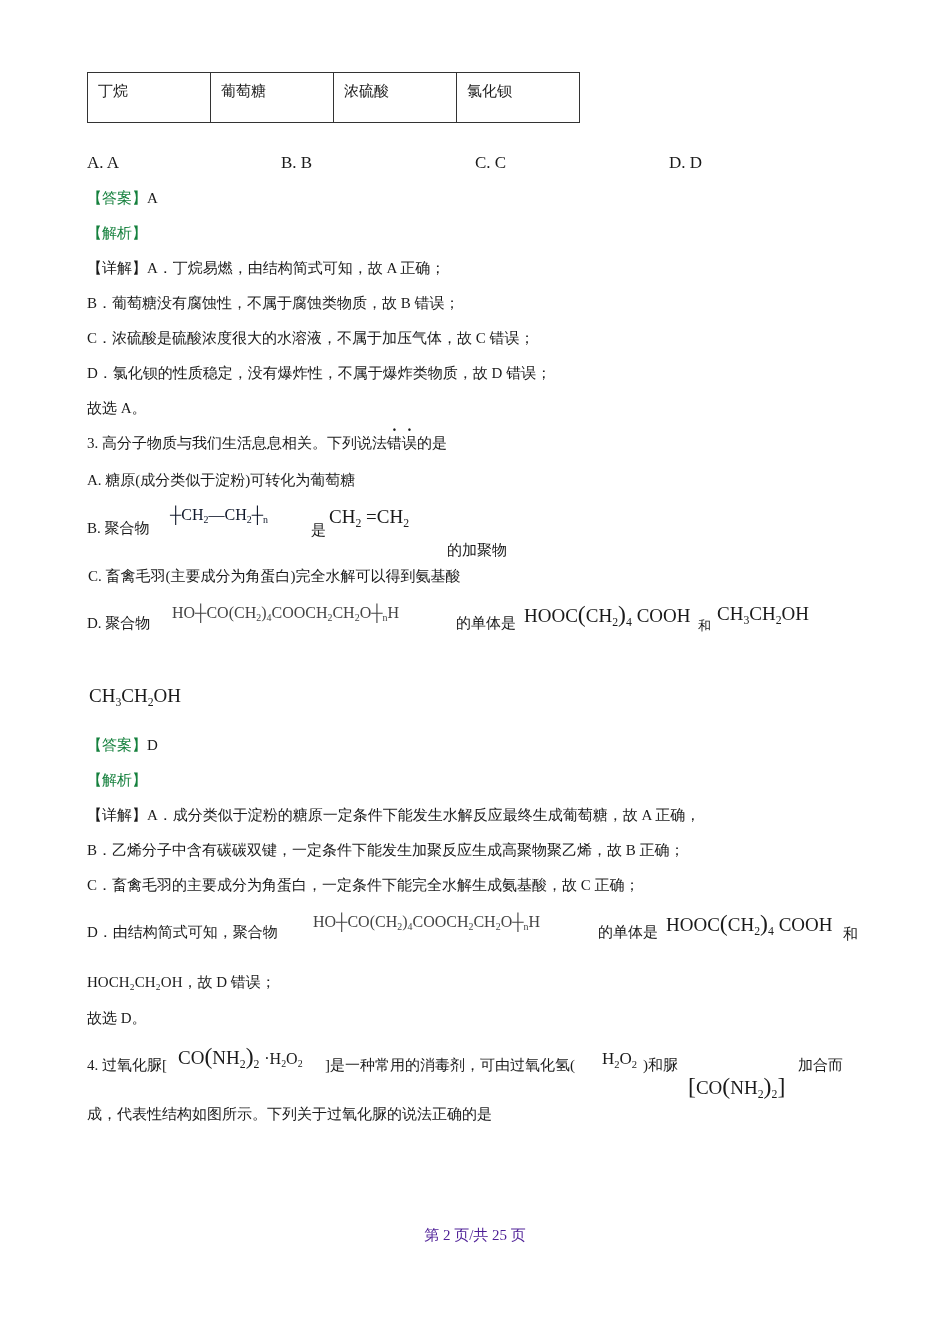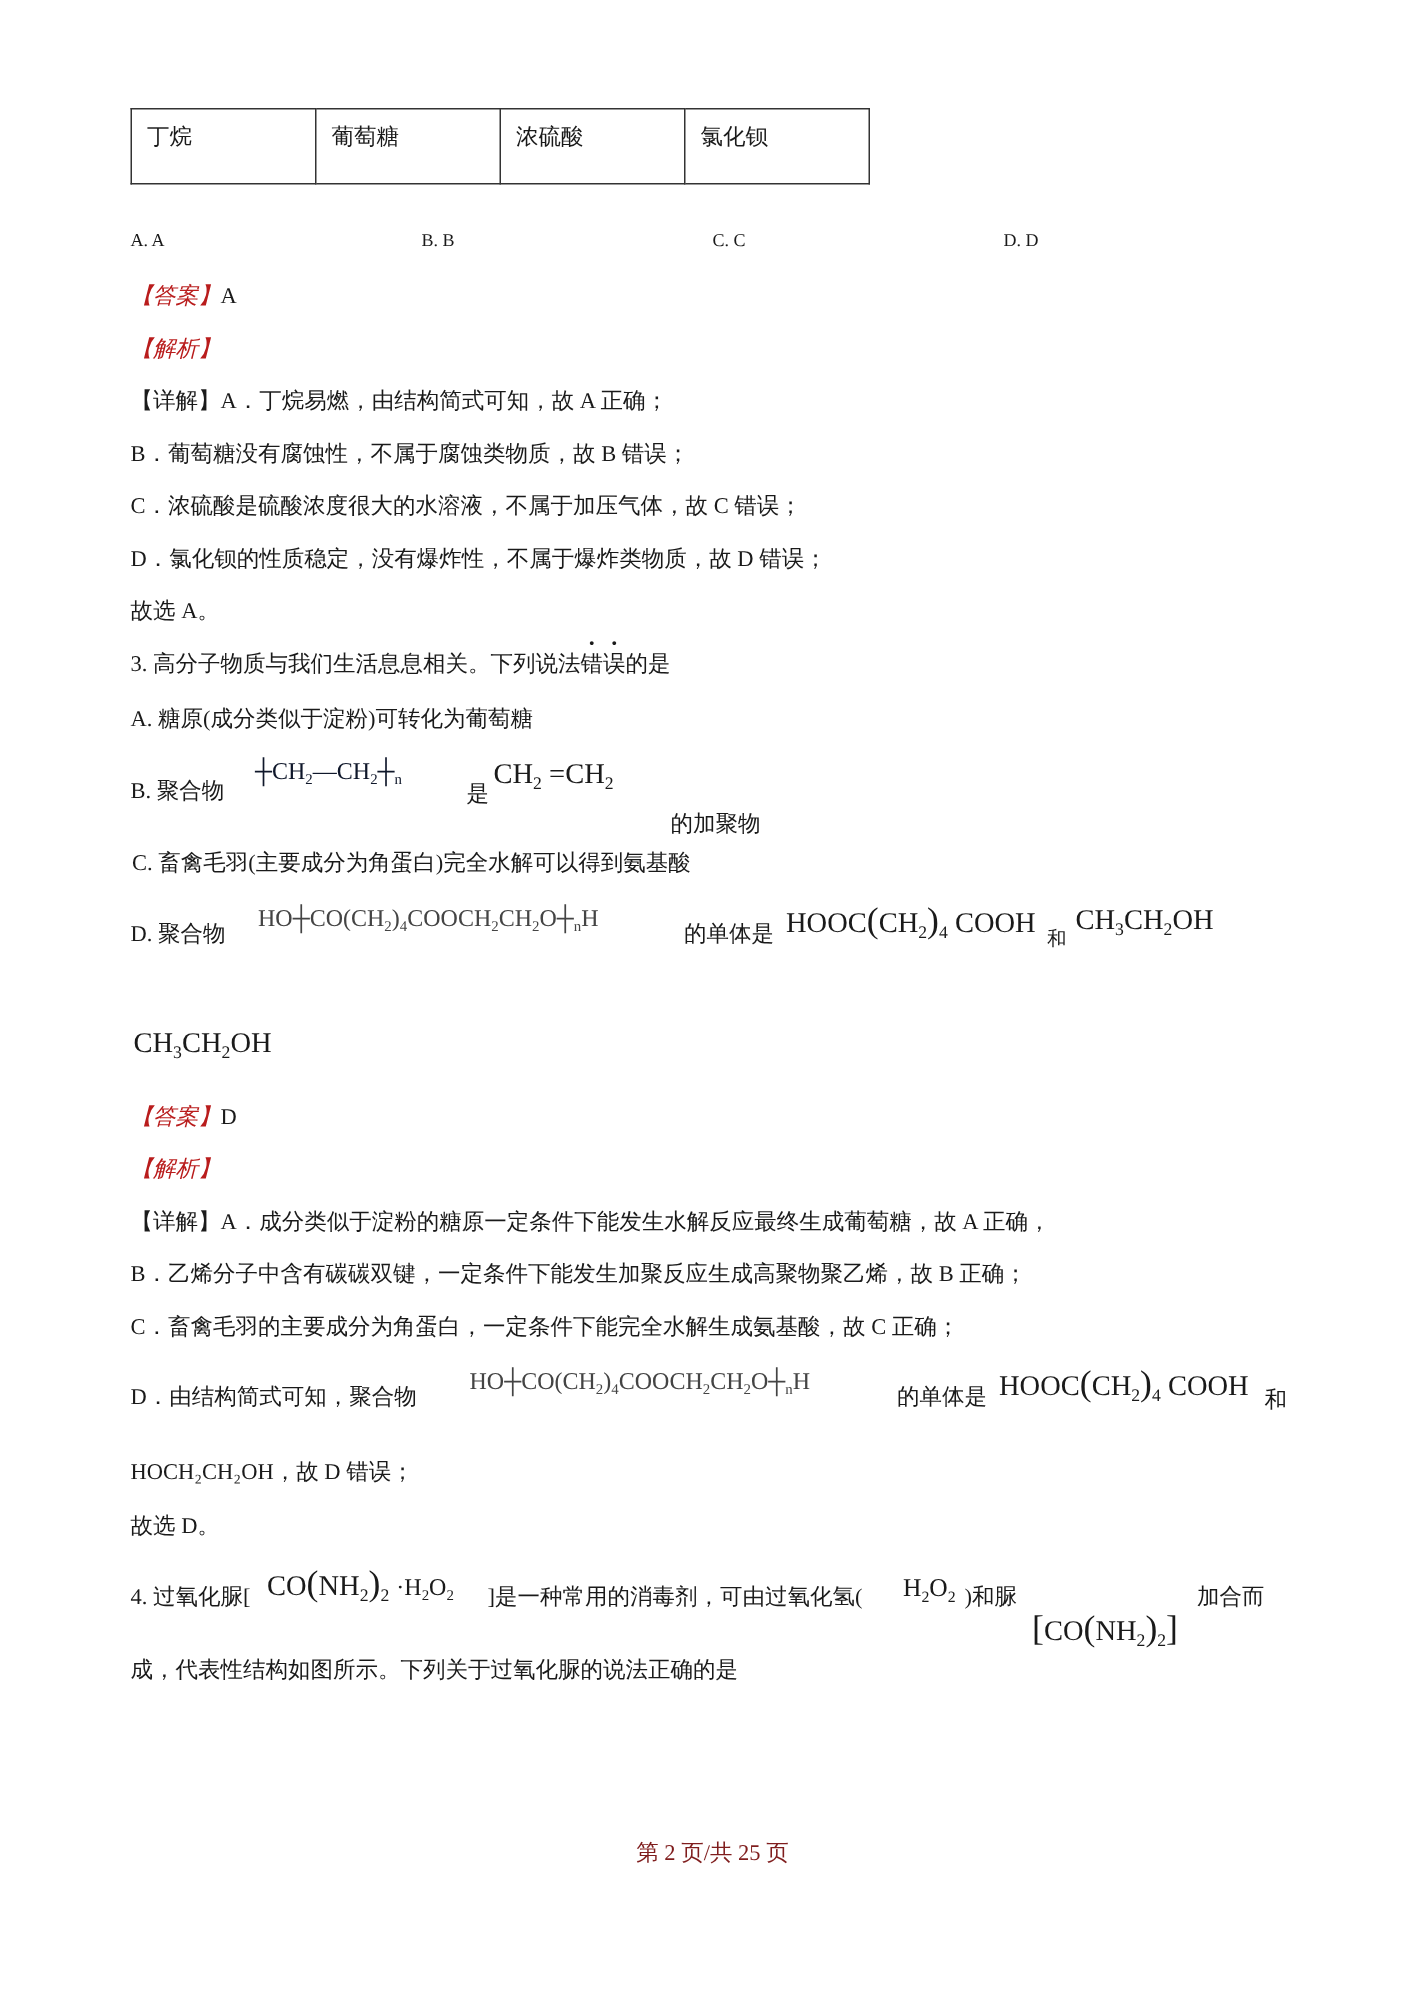--- a/index.html
+++ b/index.html
@@ -5,30 +5,30 @@
   html, body { margin: 0; padding: 0; background: #ffffff; }
   body { width: 950px; height: 1344px; position: relative; overflow: hidden;
          font-family: "Liberation Serif", "DejaVu Serif", serif; color: #1a1a1a; }
   .abs { position: absolute; white-space: nowrap; }
   .txt { font-size: 15px; line-height: 20px; }
   .chem { font-family: "Liberation Serif", serif; }
   .chem-lg { font-size: 19px; }
   .chem-sm { font-size: 16px; color: #333; }
   .chem-md { font-size: 17px; }
   sub { font-size: 0.62em; vertical-align: -0.35em; line-height: 0; }
-  .blue { color: #b91c1c; font-style: italic; }
+  .blue { color: #15803d; }
   .paren-big { font-size: 1.25em; }
   table.opts { position: absolute; left: 87px; top: 72px; border-collapse: collapse; }
   table.opts td { border: 1.5px solid #333; width: 112px; height: 40px; padding: 0 0 0 10px;
                   font-size: 15px; vertical-align: top; padding-top: 9px; }
-  .choice { font-size: 12px; }
+  .choice { font-size: 17px; }
   .dot-em { position: relative; display: inline-block; }
   .dot-em::before { content: "·"; position: absolute; top: -13px; left: 50%;
                     transform: translateX(-50%); font-size: 16px; font-weight: bold; }
-  .footer { font-size: 15px; color: #7f1d1d; }
+  .footer { font-size: 15px; color: #4c1d95; }
 </style>
 </head>
 <body>
 
 <table class="opts">
   <tbody>
       <tr>
     <td>丁烷</td>
     <td>葡萄糖</td>
     <td>浓硫酸</td>

